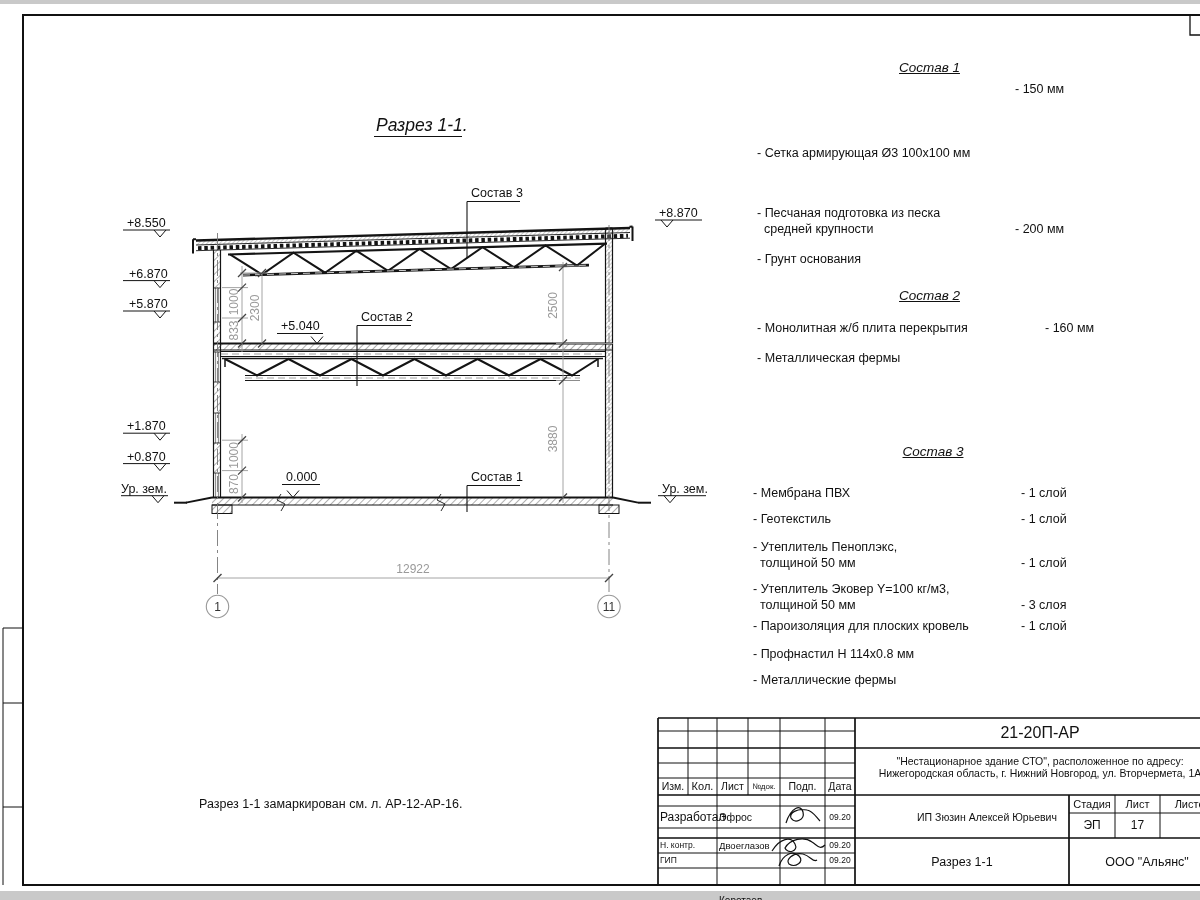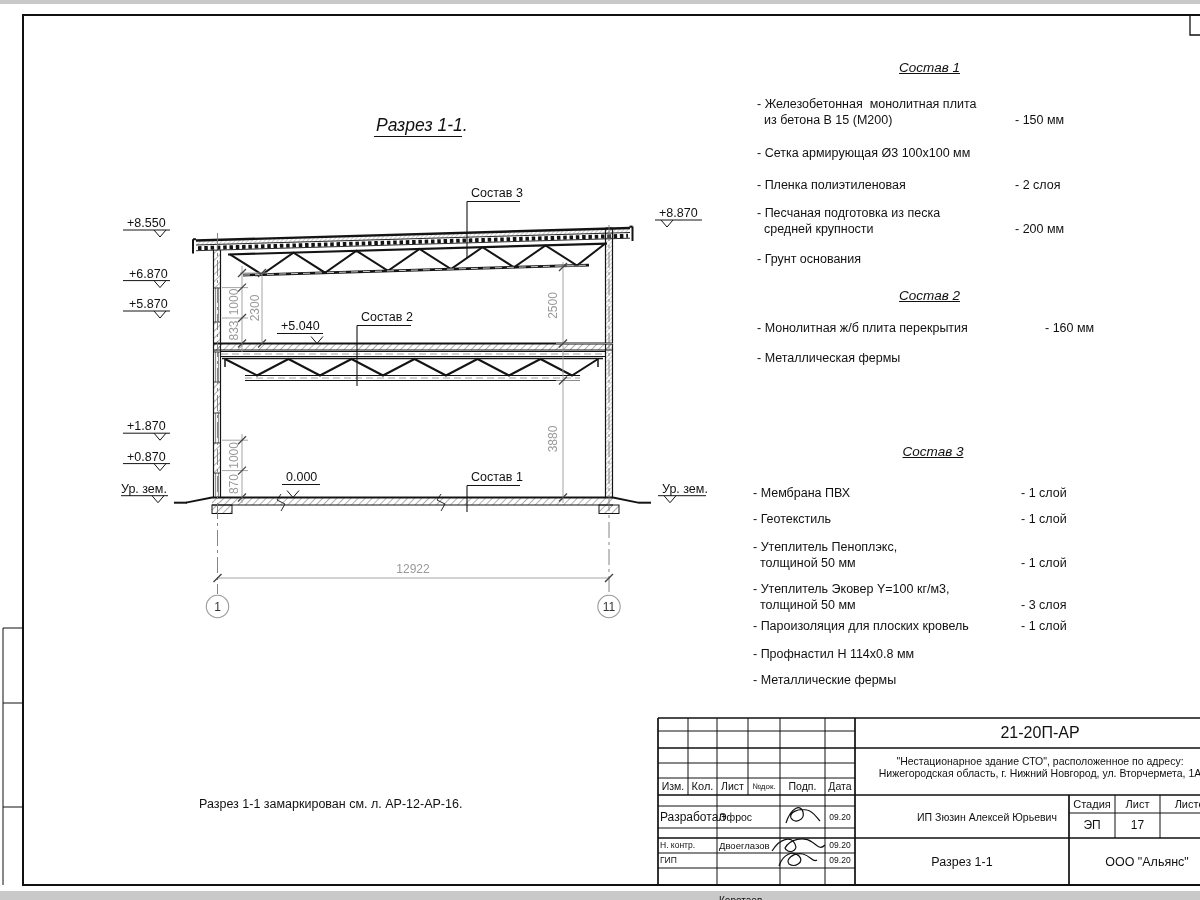--- a/index.html
+++ b/index.html
@@ -195,24 +195,22 @@
       <path d="M772,851 C780,838 791,836 795,844 C799,852 787,854 785,848 C790,839 804,836 812,842 C818,846 820,850 825,845"></path>
       <path d="M779,866 C783,854 793,850 799,856 C805,862 795,868 789,864 C785,860 793,852 803,854 C811,856 813,863 817,860"></path>
     </g>
   </svg>
 
   <div class="scan-edge" id="edge-top"></div>
   <div class="scan-edge" id="edge-bottom"></div>
 
   <div class="comp c1" style="left:757px;top:56px;width:345px;height:230px;">
     <div class="hd" style="top:4px;">Состав 1</div>
-    <div class="item" style="top:41px;"><span>- Железобетонная  монолитная плита
-  из бетона В 15 (М200)</span><span class="val">- 150 мм</span></div>
+    <div class="item" style="top:41px;"><span class="val">- 150 мм</span></div>
     <div class="item" style="top:90px;"><span>- Сетка армирующая Ø3 100х100 мм</span><span class="val"></span></div>
-    <div class="item" style="top:122px;"><span>- Пленка полиэтиленовая</span><span class="val">-  2 слоя</span></div>
     <div class="item" style="top:150px;"><span>- Песчаная подготовка из песка
   средней крупности</span><span class="val">- 200 мм</span></div>
     <div class="item" style="top:196px;"><span>- Грунт основания</span><span class="val"></span></div>
   </div>
 
   <div class="comp c2" style="left:757px;top:284px;width:345px;height:90px;">
     <div class="hd" style="top:4px;">Состав 2</div>
     <div class="item" style="top:37px;"><span>- Монолитная ж/б плита перекрытия</span><span class="val">- 160 мм</span></div>
     <div class="item" style="top:67px;"><span>- Металлическая фермы</span><span class="val"></span></div>
   </div>

